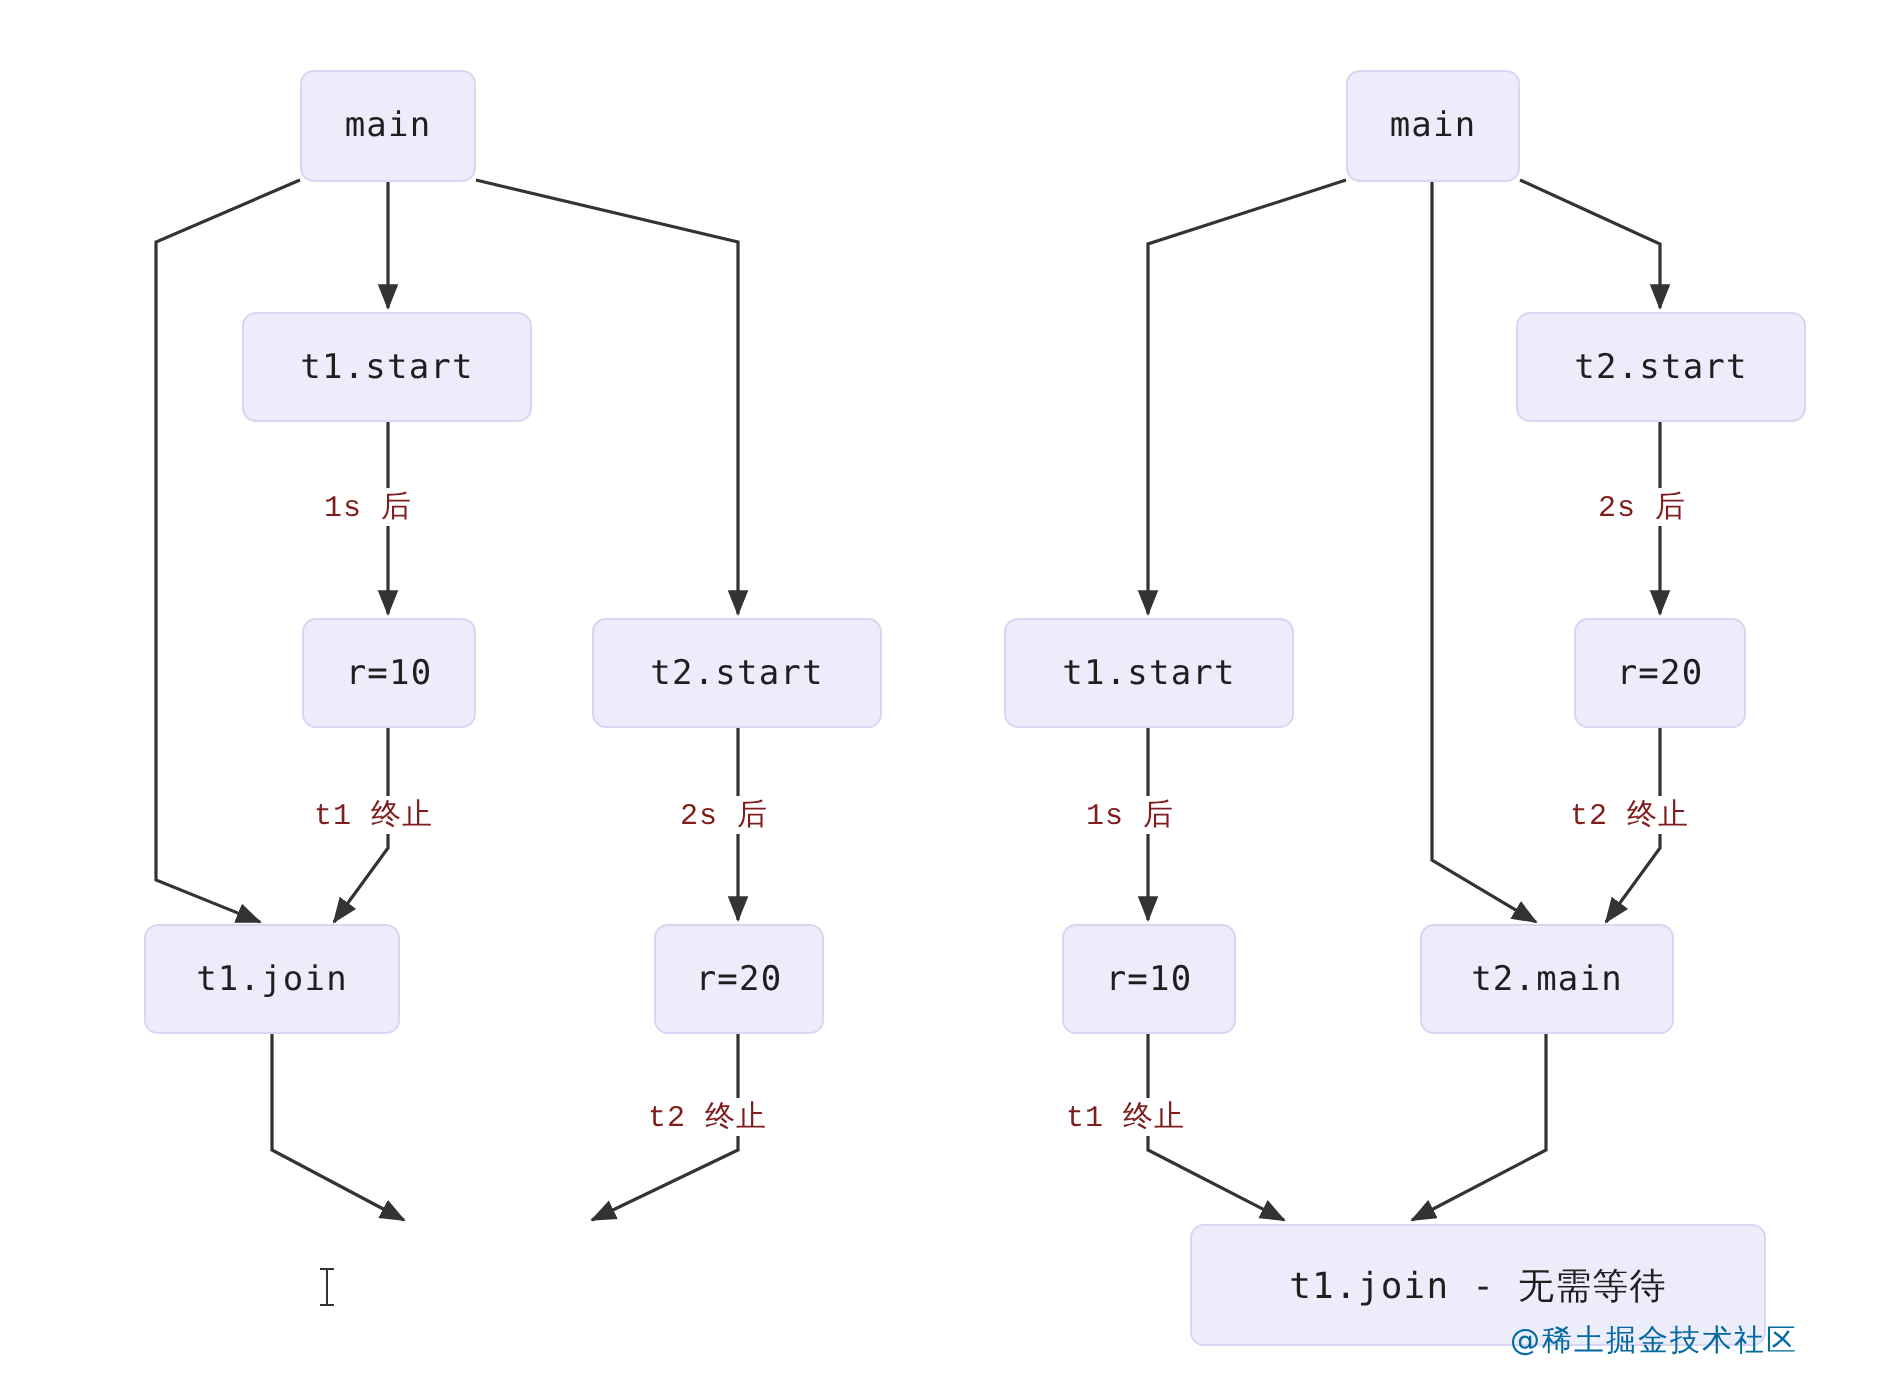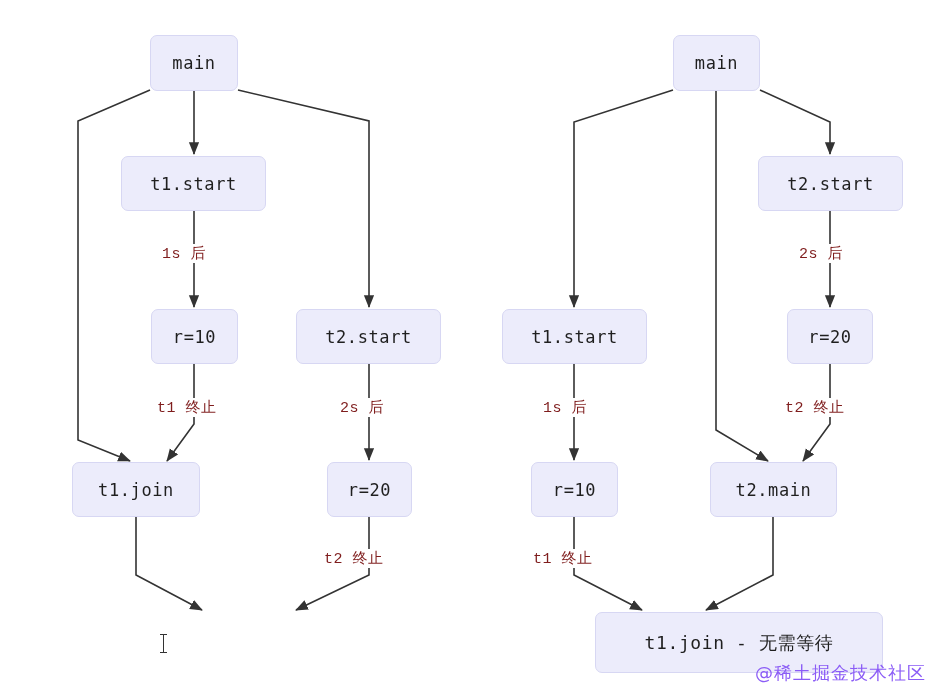--- a/index.html
+++ b/index.html
@@ -46,23 +46,23 @@
     color: #7f1d1d;
     font-family: Liberation Mono, monospace;
     font-size: 15px;
     letter-spacing: 0.5px;
     white-space: nowrap;
     background: #ffffff;
     padding: 0 2px;
   }
   .watermark {
     position: absolute;
-    color: #8b5cf6;
+    color: #0369a1;
     font-family: "DejaVu Sans", "Liberation Sans", sans-serif;
-    font-size: 18px;
+    font-size: 15px;
     white-space: nowrap;
     letter-spacing: 1px;
   }
   .text-caret {
     position: absolute;
     width: 1px;
     height: 19px;
     background: #333;
   }
   .text-caret::before,

